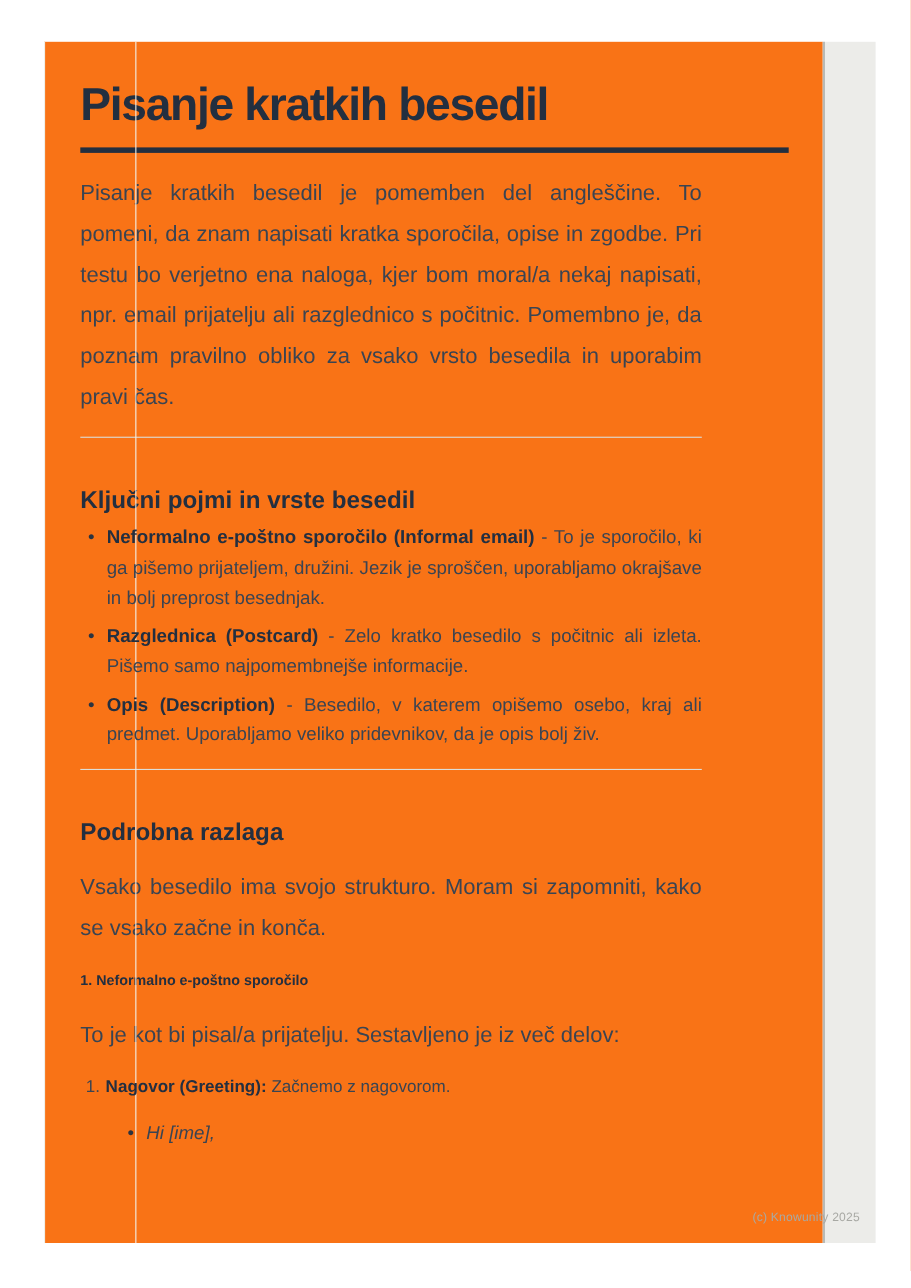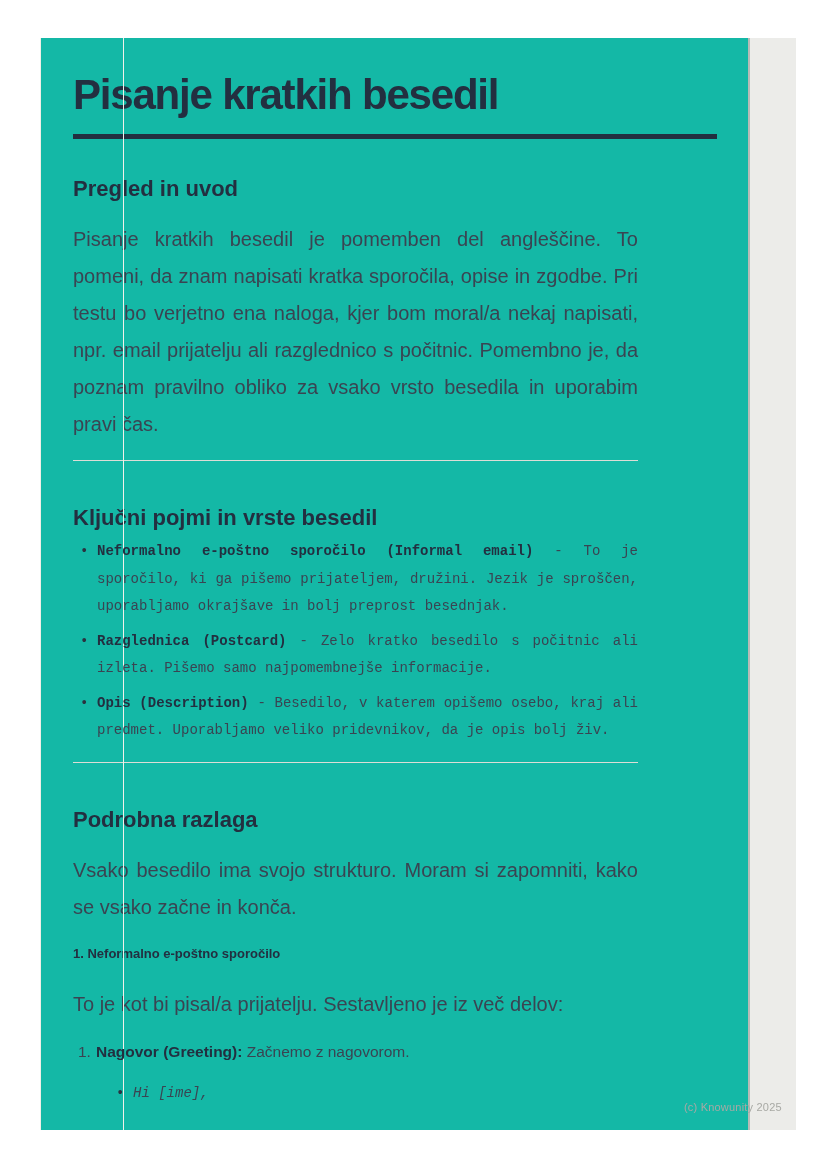--- a/index.html
+++ b/index.html
@@ -6,21 +6,21 @@
   body {
     width:828px; height:1171px;
     background:#ffffff;
     font-family:"Liberation Sans", sans-serif;
     position:relative;
     overflow:hidden;
   }
   .page {
     position:absolute; left:40px; top:38px;
     width:708px; height:1092px;
-    background:#14b8a6;
+    background:#f97316;
     border-left:1px solid #F0EFE8;
     box-sizing:border-box;
     padding:33px 31px 0 32px;
     overflow:hidden;
   }
   .margin-line {
     position:absolute; left:82px; top:0;
     width:1px; height:100%;
     background:#F2F1EA;
   }
@@ -56,24 +56,23 @@
     width:565px; margin:17px auto 0 0;
   }
   ul.bullets {
     list-style:none;
     margin:7px 0 0 0; padding:0;
     width:565px;
   }
   ul.bullets > li {
     position:relative;
     padding-left:24px;
-    font-size:14px; line-height:27.5px;
+    font-size:17px; line-height:27.5px;
     color:#3A4452;
     text-align:justify;
-    font-family:Liberation Mono, monospace;
   }
   ul.bullets > li + li { margin-top:7px; }
   ul.bullets > li::before {
     content:"\2022";
     position:absolute; left:7px; top:0;
     color:#2A3340;
     font-style:normal;
   }
   .term { font-weight:700; color:#232F40; }
   ol.numbered {
@@ -114,21 +113,20 @@
 </head>
 <body>
 
 <div class="page">
   <div class="margin-line"></div>
 
   <h1>Pisanje kratkih besedil</h1>
   <div class="title-rule"></div>
 
   <section>
-    <h2 class="mt-first">Pregled in uvod</h2>
     <p class="para">Pisanje kratkih besedil je pomemben del angleščine. To pomeni, da znam napisati kratka sporočila, opise in zgodbe. Pri testu bo verjetno ena naloga, kjer bom moral/a nekaj napisati, npr. email prijatelju ali razglednico s počitnic. Pomembno je, da poznam pravilno obliko za vsako vrsto besedila in uporabim pravi čas.</p>
   </section>
 
   <hr class="divider">
 
   <section>
     <h2 class="after-div">Ključni pojmi in vrste besedil</h2>
     <ul class="bullets">
       <li>
         <span class="term">Neformalno e-poštno sporočilo (Informal email)</span>

